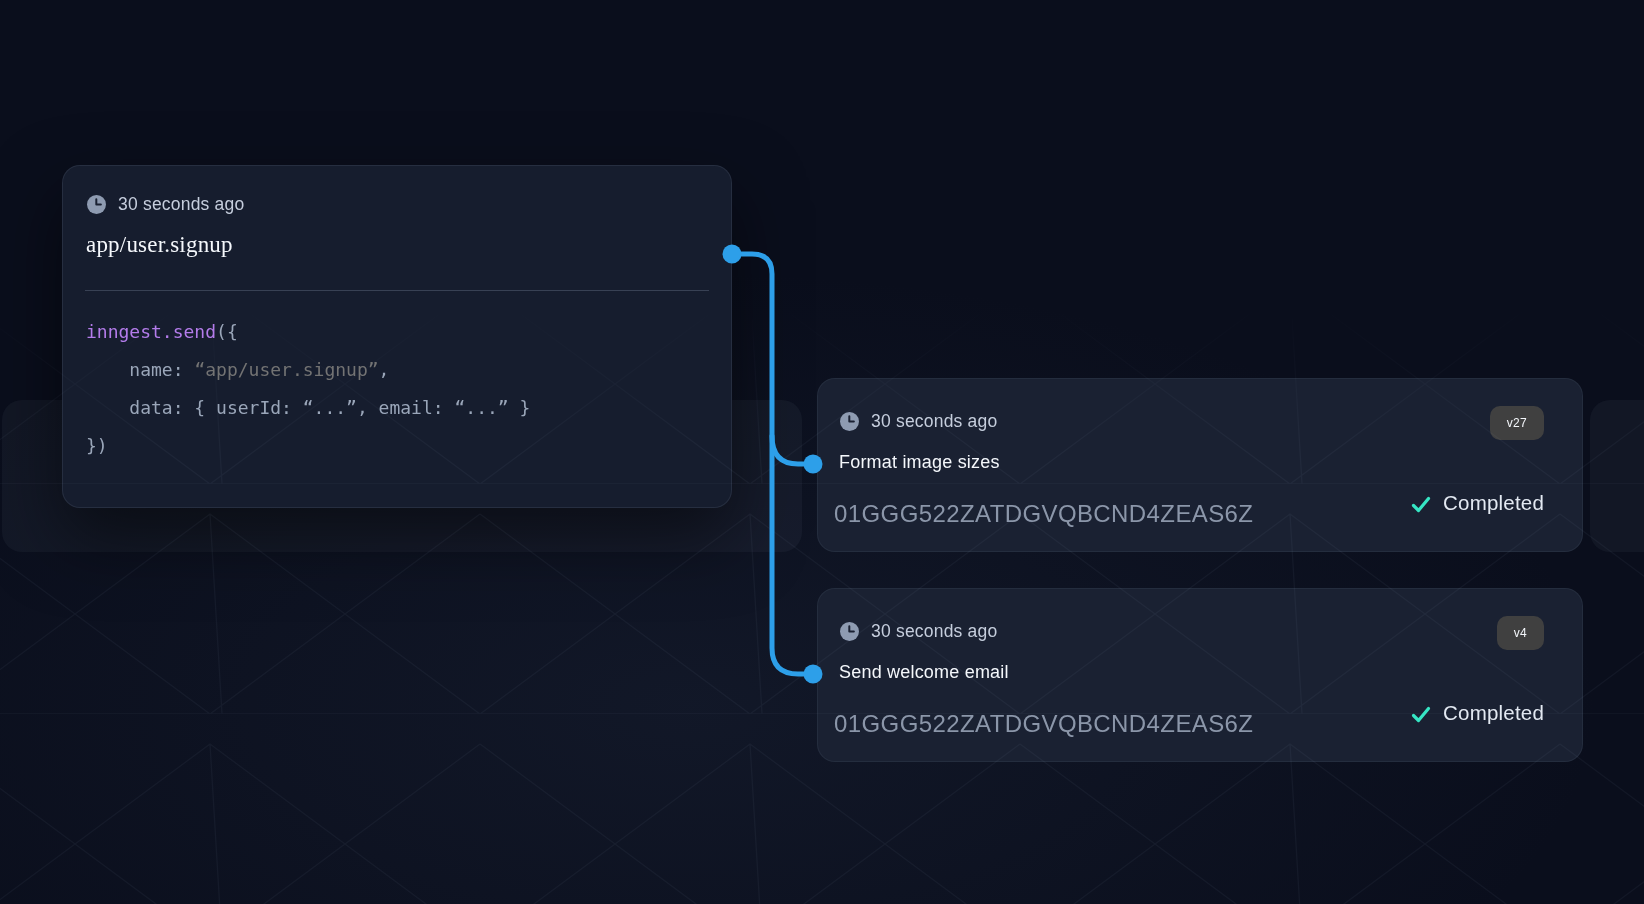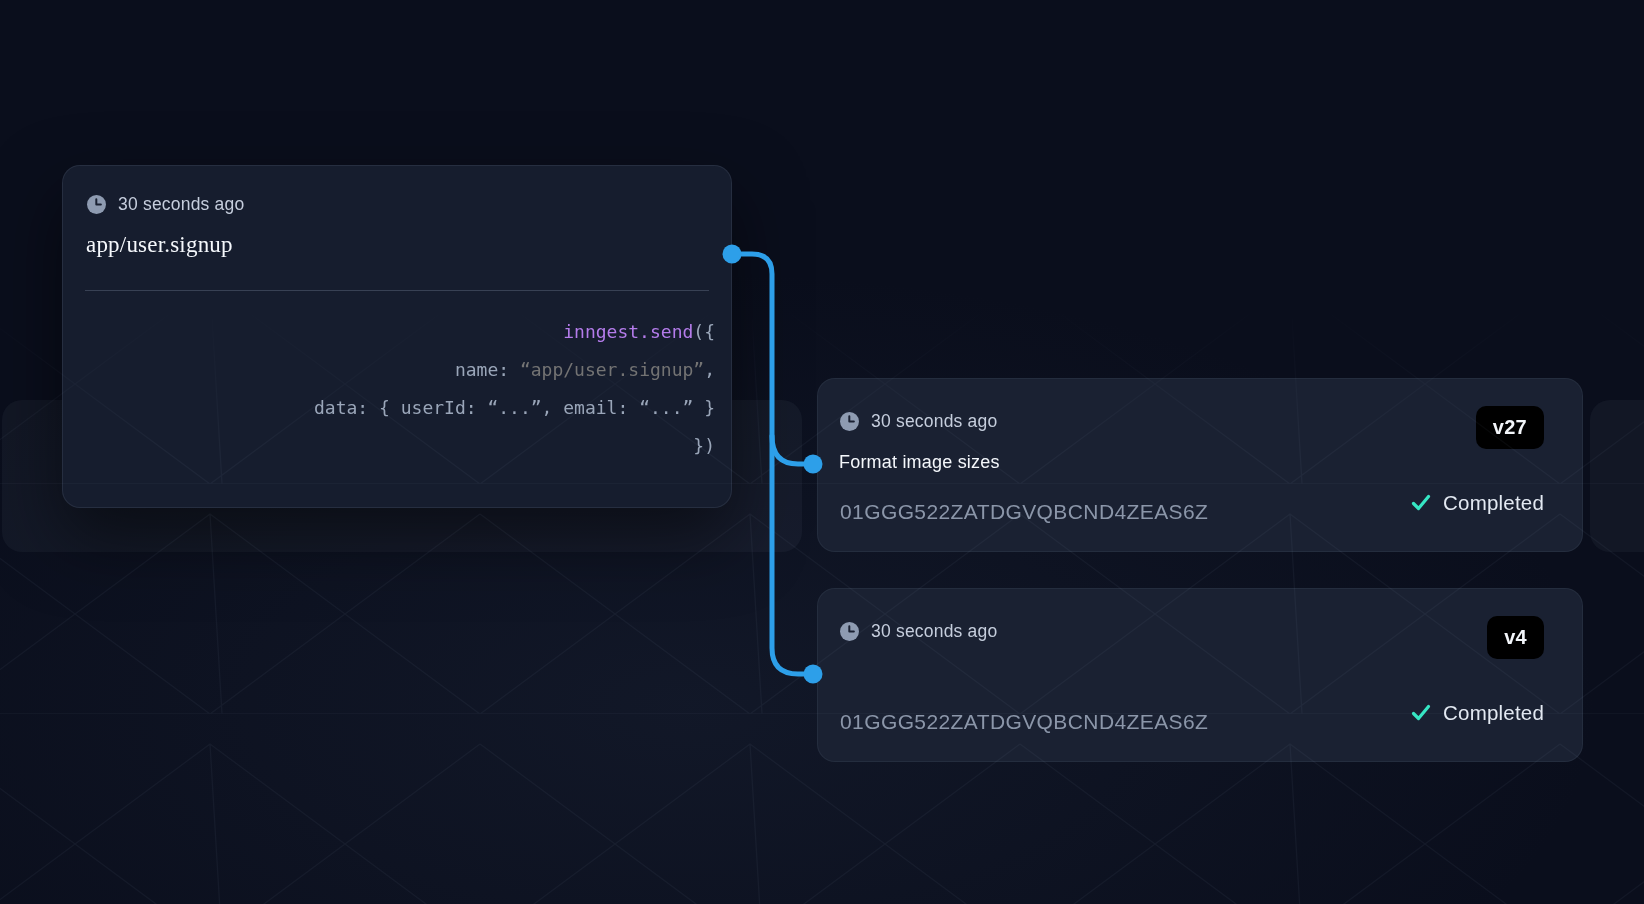--- a/index.html
+++ b/index.html
@@ -87,21 +87,20 @@
     background: rgba(148,163,184,0.28);
   }
   .code-block {
     position: absolute;
     left: 23px; top: 147px; right: 16px;
     font-family: "DejaVu Sans Mono", "Liberation Mono", monospace;
     font-size: 18px;
     line-height: 38px;
     white-space: pre;
     color: #9aa6b9;
-    text-align: right;
   }
   .tok-fn     { color: #b47ceb; }
   .tok-plain  { color: #9aa6b9; }
   .tok-string { color: #737373; margin-top: 32px; }
 
   
   .run-card {
     width: 766px; height: 174px;
     background: #1a2132;
     border: 1px solid rgba(148,163,184,0.09);
@@ -111,41 +110,41 @@
   .run-card .clock-row { left: 22px; top: 32px; }
   .run-title {
     position: absolute;
     left: 21px; top: 73px;
     font-size: 18px;
     color: #f5f8fc;
     letter-spacing: 0.2px;
   }
   .run-id {
     position: absolute;
-    left: 22px; top: 121px;
-    font-size: 21px;
+    left: 16px; top: 121px;
+    font-size: 24px;
     color: #8b96a9;
     letter-spacing: 0.4px;
   }
   .version-badge {
     position: absolute;
     top: 27px; right: 38px;
-    background: #000000;
+    background: #404040;
     border-radius: 10px;
     padding: 10px 17px;
-    font-size: 20px;
-    font-weight: 700;
+    font-size: 12px;
+    font-weight: 400;
     color: #f3f6fa;
     letter-spacing: 0.3px;
   }
   .status-row {
     position: absolute;
     right: 38px; top: 112px;
     display: flex;
-    align-items: flex-start;
+    align-items: flex-end;
     gap: 11px;
   }
   .check-icon { width: 22px; height: 22px; }
   .status-label {
     font-size: 20.5px;
     color: #e3e9f2;
     letter-spacing: 0.2px;
   }
 </style>
 </head>
@@ -219,20 +218,21 @@
 
   <div class="card run-card run-card-2">
     <div class="clock-row">
       <svg class="clock-icon" viewBox="0 0 20 20">
         <circle cx="10" cy="10" r="10" fill="#8e9bb1"></circle>
         <path d="M9.8 4.6 V10 H14.6" fill="none" stroke="#1a2132" stroke-width="2.1" stroke-linecap="round" stroke-linejoin="round"></path>
       </svg>
       <span class="timestamp">30 seconds ago</span>
     </div>
     <div class="version-badge">v4</div>
+    <div class="run-title">Send welcome email</div>
     <div class="run-id">01GGG522ZATDGVQBCND4ZEAS6Z</div>
     <div class="status-row">
       <svg class="check-icon" viewBox="0 0 22 22">
         <path d="M3.5 12.5 L8.5 17.5 L18.5 5.5" fill="none" stroke="#36e6c4" stroke-width="3.2" stroke-linecap="round" stroke-linejoin="round"></path>
       </svg>
       <span class="status-label">Completed</span>
     </div>
   </div>
 
 </div>

